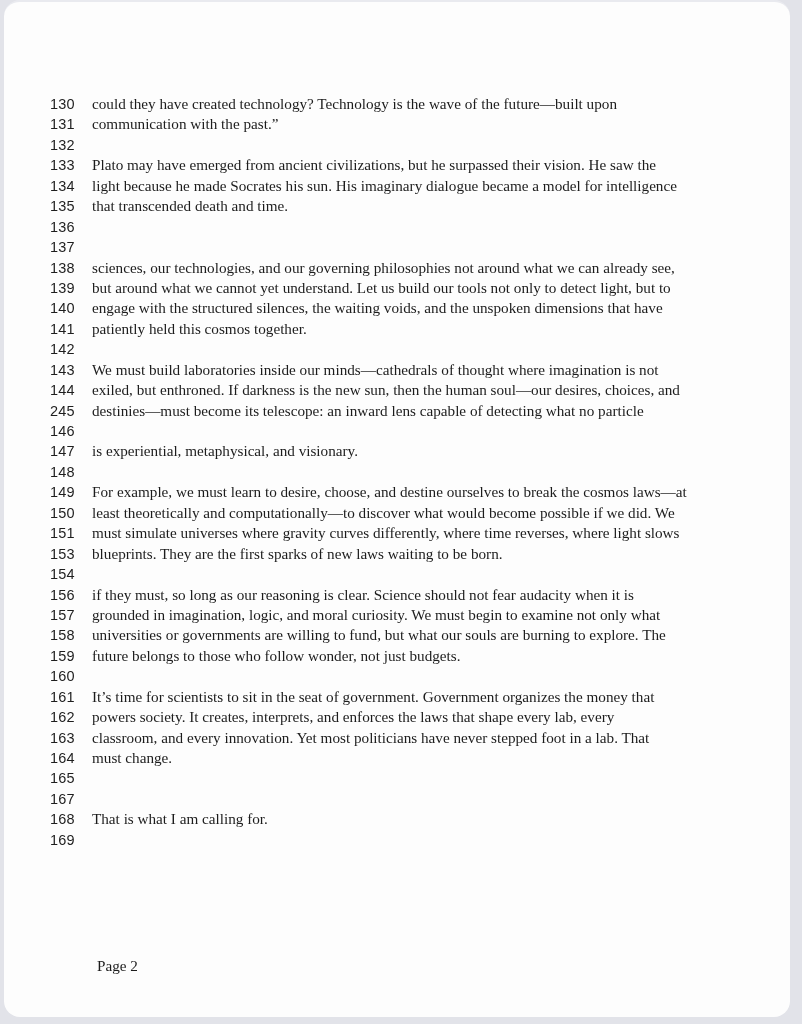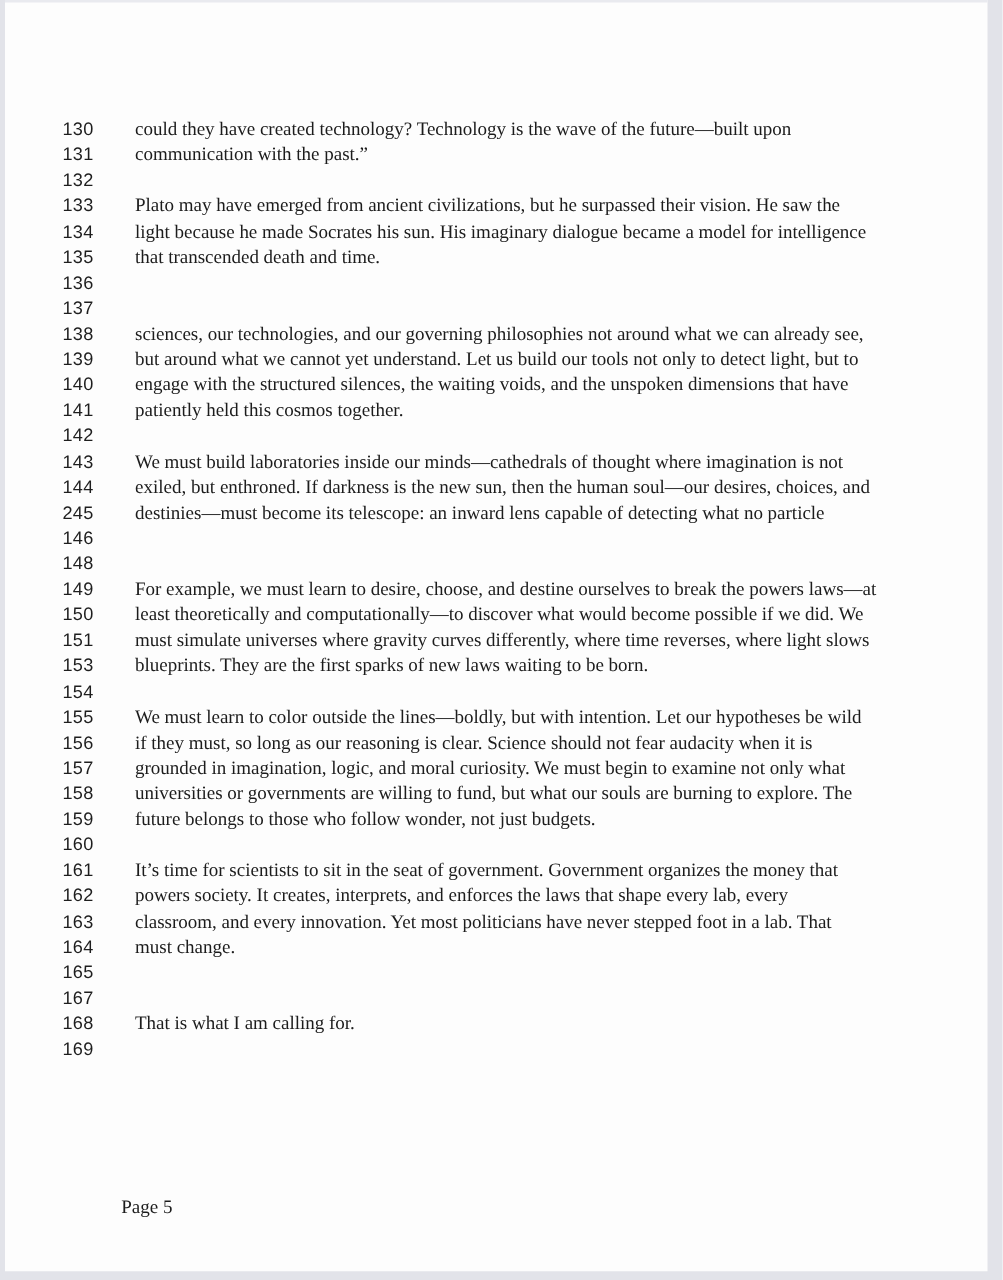--- a/index.html
+++ b/index.html
@@ -16,20 +16,21 @@
   }
   .page {
     position: absolute;
     left: 4px;
     top: 0;
     width: 786px;
     height: 1017px;
     background: #fdfdfd;
     border-top: 2px solid #e9eaef;
     box-sizing: border-box;
+    border-radius: 16px;
   }
   .doc-body {
     position: absolute;
     left: 46px;
     top: 92px;
     right: 20px;
   }
   .row {
     display: flex;
     height: 20.45px;
@@ -40,21 +41,20 @@
     flex: 0 0 42px;
     font-family: "Liberation Sans", sans-serif;
     font-size: 14.5px;
     color: #1e1e1e;
     letter-spacing: 0.2px;
   }
   .txt {
     font-family: "Liberation Serif", serif;
     font-size: 15.2px;
     color: #1c1c1c;
-    margin-left: 16px;
   }
   .footer {
     position: absolute;
     left: 93px;
     top: 955px;
     font-family: "Liberation Serif", serif;
     font-size: 15.2px;
     color: #1c1c1c;
   }
 </style>
@@ -123,48 +123,48 @@
         <span class="txt">exiled, but enthroned. If darkness is the new sun, then the human soul—our desires, choices, and</span>
       </div>
       <div class="row">
         <span class="num">245</span>
         <span class="txt">destinies—must become its telescope: an inward lens capable of detecting what no particle</span>
       </div>
       <div class="row">
         <span class="num">146</span>
       </div>
       <div class="row">
+        <span class="num">147</span>
+        <span class="txt">is experiential, metaphysical, and visionary.</span>
+      </div>
+      <div class="row">
         <span class="num">148</span>
         <span class="txt"></span>
       </div>
       <div class="row">
         <span class="num">149</span>
-        <span class="txt">For example, we must learn to desire, choose, and destine ourselves to break the powers laws—at</span>
+        <span class="txt">For example, we must learn to desire, choose, and destine ourselves to break the cosmos laws—at</span>
       </div>
       <div class="row">
         <span class="num">150</span>
         <span class="txt">least theoretically and computationally—to discover what would become possible if we did. We</span>
       </div>
       <div class="row">
         <span class="num">151</span>
         <span class="txt">must simulate universes where gravity curves differently, where time reverses, where light slows</span>
       </div>
       <div class="row">
         <span class="num">153</span>
         <span class="txt">blueprints. They are the first sparks of new laws waiting to be born.</span>
       </div>
       <div class="row">
         <span class="num">154</span>
         <span class="txt"></span>
       </div>
       <div class="row">
-        <span class="num">155</span>
-        <span class="txt">We must learn to color outside the lines—boldly, but with intention. Let our hypotheses be wild</span>
-      </div>
-      <div class="row">
         <span class="num">156</span>
         <span class="txt">if they must, so long as our reasoning is clear. Science should not fear audacity when it is</span>
       </div>
       <div class="row">
         <span class="num">157</span>
         <span class="txt">grounded in imagination, logic, and moral curiosity. We must begin to examine not only what</span>
       </div>
       <div class="row">
         <span class="num">158</span>
         <span class="txt">universities or governments are willing to fund, but what our souls are burning to explore. The</span>
@@ -203,14 +203,14 @@
       </div>
       <div class="row">
         <span class="num">168</span>
         <span class="txt">That is what I am calling for.</span>
       </div>
       <div class="row">
         <span class="num">169</span>
         <span class="txt"></span>
       </div>
     </div>
-  <div class="footer">Page 5</div>
+  <div class="footer">Page 2</div>
 </div>
 
 </body></html>

